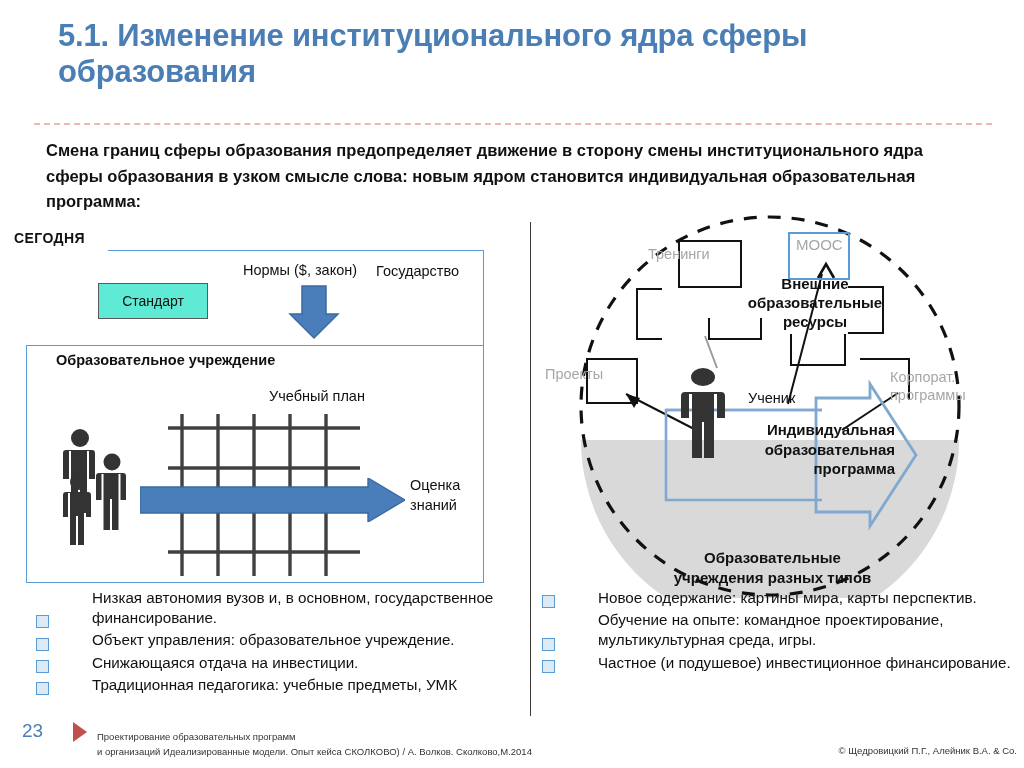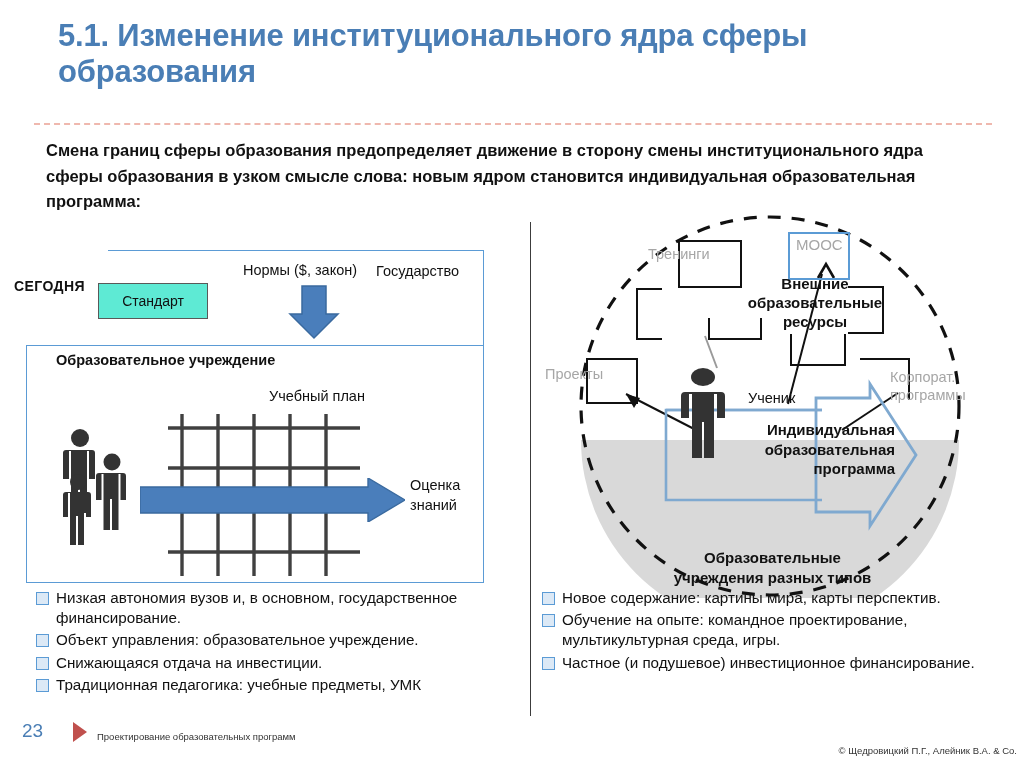--- a/index.html
+++ b/index.html
@@ -30,21 +30,21 @@
   
   .intro{
     position:absolute;left:46px;top:138px;width:930px;
     font-size:16.5px;line-height:1.55;font-weight:bold;color:#111;
   }
 
   
   .lbl{position:absolute;white-space:pre;}
 
   
-  #today-label{left:14px;top:230px;font-size:14px;font-weight:bold;letter-spacing:.4px;color:#111;margin-top:48px;}
+  #today-label{left:14px;top:230px;font-size:14px;font-weight:bold;letter-spacing:.4px;color:#111;}
   #gos-label{left:376px;top:228px;font-size:14.5px;color:#111;margin-top:35px;}
   #norms-label{left:243px;top:262px;font-size:14.5px;color:#111;}
 
   
   #state-bracket{
     position:absolute;left:108px;top:250px;width:375px;height:95px;
     border-top:1.6px solid #5B9BD5;border-right:1.6px solid #5B9BD5;
   }
 
   
@@ -112,21 +112,21 @@
   #oiu-label{
     position:absolute;left:105px;top:292px;width:215px;text-align:center;
     font-size:15px;font-weight:bold;color:#111;line-height:1.3;margin-top:48px;
   }
   #stickman{position:absolute;left:115px;top:158px;width:56px;height:92px;}
 
   
   .bullets{position:absolute;font-size:15.2px;line-height:1.33;color:#111;}
   #bullets-left{left:36px;top:588px;width:485px;}
   #bullets-right{left:542px;top:588px;width:470px;}
-  .bullet-row{display:flex;align-items:flex-start;margin-bottom:2px;}
+  .bullet-row{display:flex;align-items:flex-end;margin-bottom:2px;gap:36px;}
   .bullet-box{
     flex:0 0 auto;width:11px;height:11px;margin-top:4px;margin-right:7px;
     border:1.6px solid #5B9BD5;background:#DCE9F6;
   }
   .bullet-text{flex:1 1 auto;}
 
   
   #page-num{position:absolute;left:22px;top:720px;font-size:19px;color:#4A7EB5;}
   #page-tri{
     position:absolute;left:73px;top:722px;width:0;height:0;
@@ -300,16 +300,17 @@
     <div class="bullet-row">
       <span class="bullet-box"></span>
       <span class="bullet-text">Частное (и подушевое) инвестиционное финансирование.</span>
     </div>
   </div>
 
   <div id="page-num">23</div>
   <div id="page-tri"></div>
   <div id="footer-src">
     <div>Проектирование образовательных программ</div>
+    <div>и организаций  Идеализированные модели. Опыт кейса СКОЛКОВО) / А. Волков. Сколково,М.2014</div>
   </div>
   <div id="footer-copy">© Щедровицкий П.Г., Алейник В.А. &amp; Co.</div>
 
 </div>
 
 </body></html>

